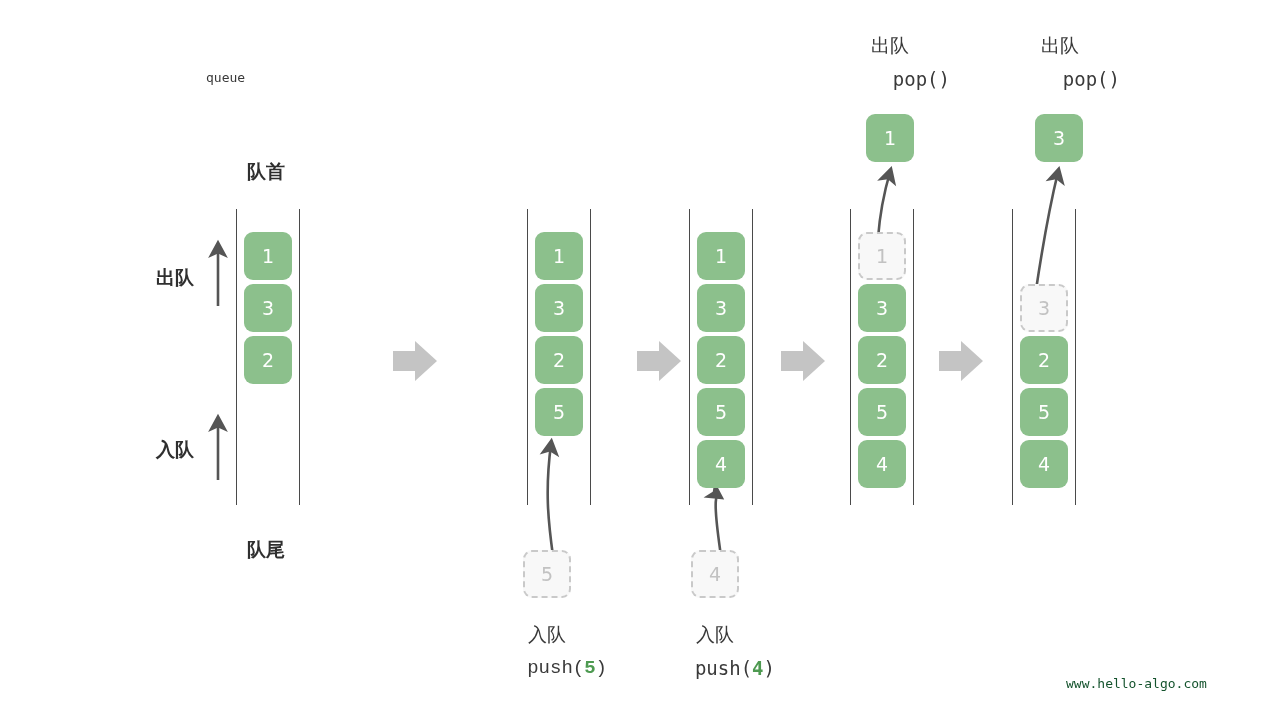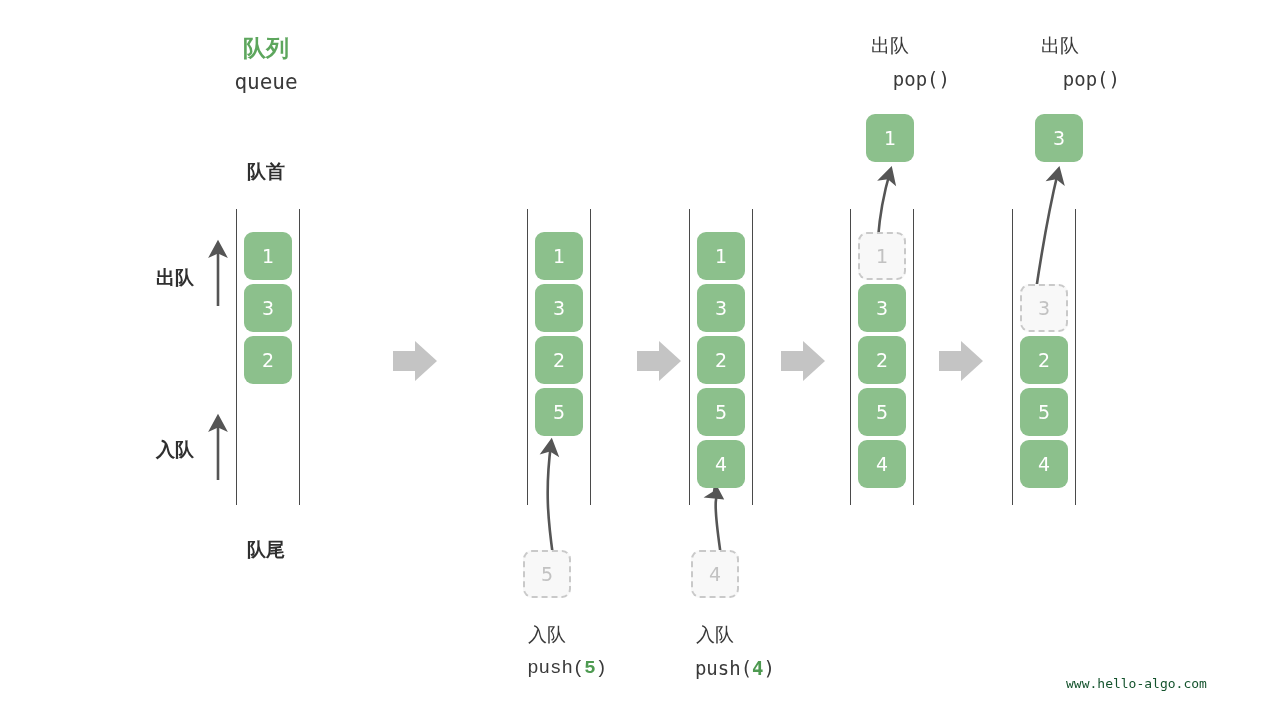--- a/index.html
+++ b/index.html
@@ -26,23 +26,22 @@
   .title-cn {
     font-family: "DejaVu Sans", "Liberation Sans", sans-serif;
     font-weight: bold;
     font-size: 23px;
     color: #5da65d;
     text-align: center;
     white-space: nowrap;
   }
   .title-mono {
     font-family: "DejaVu Sans Mono", "Liberation Mono", monospace;
-    font-size: 21px;
+    font-size: 13px;
     color: #3a3a3a;
-    text-align: center;
     white-space: nowrap;
   }
   .label-bold {
     font-family: Liberation Sans, sans-serif;
     font-weight: bold;
     font-size: 19px;
     color: #2f2f2f;
     text-align: center;
     white-space: nowrap;
   }
@@ -134,21 +133,20 @@
     <path d="M1036,290 C1042,250 1050,205 1058,172" stroke="#555555" stroke-width="2.6" fill="none" marker-end="url(#ah-dark)"></path>
 
     <g fill="#c4c4c4">
       <path d="M393,351 h22 v-10 l22,20 l-22,20 v-10 h-22 z"></path>
       <path d="M637,351 h22 v-10 l22,20 l-22,20 v-10 h-22 z"></path>
       <path d="M781,351 h22 v-10 l22,20 l-22,20 v-10 h-22 z"></path>
       <path d="M939,351 h22 v-10 l22,20 l-22,20 v-10 h-22 z"></path>
     </g>
   </svg>
 
-  <div class="abs title-cn" style="left:206px; top:33px; width:120px;">队列</div>
   <div class="abs title-mono" style="left:206px; top:70px; width:120px;">queue</div>
 
   <div class="abs label-bold" style="left:206px; top:159px; width:120px;">队首</div>
   <div class="abs label-bold" style="left:206px; top:520px; width:120px;margin-top:17px;">队尾</div>
 
   <div class="abs label-bold" style="left:140px; top:265px; width:70px;">出队</div>
   <div class="abs label-bold" style="left:140px; top:437px; width:70px;">入队</div>
 
   <div class="abs" style="left:236px; top:209px; width:64px; height:296px;">
     <div class="rail" style="left:0px; top:0px; height:296px;"></div>

